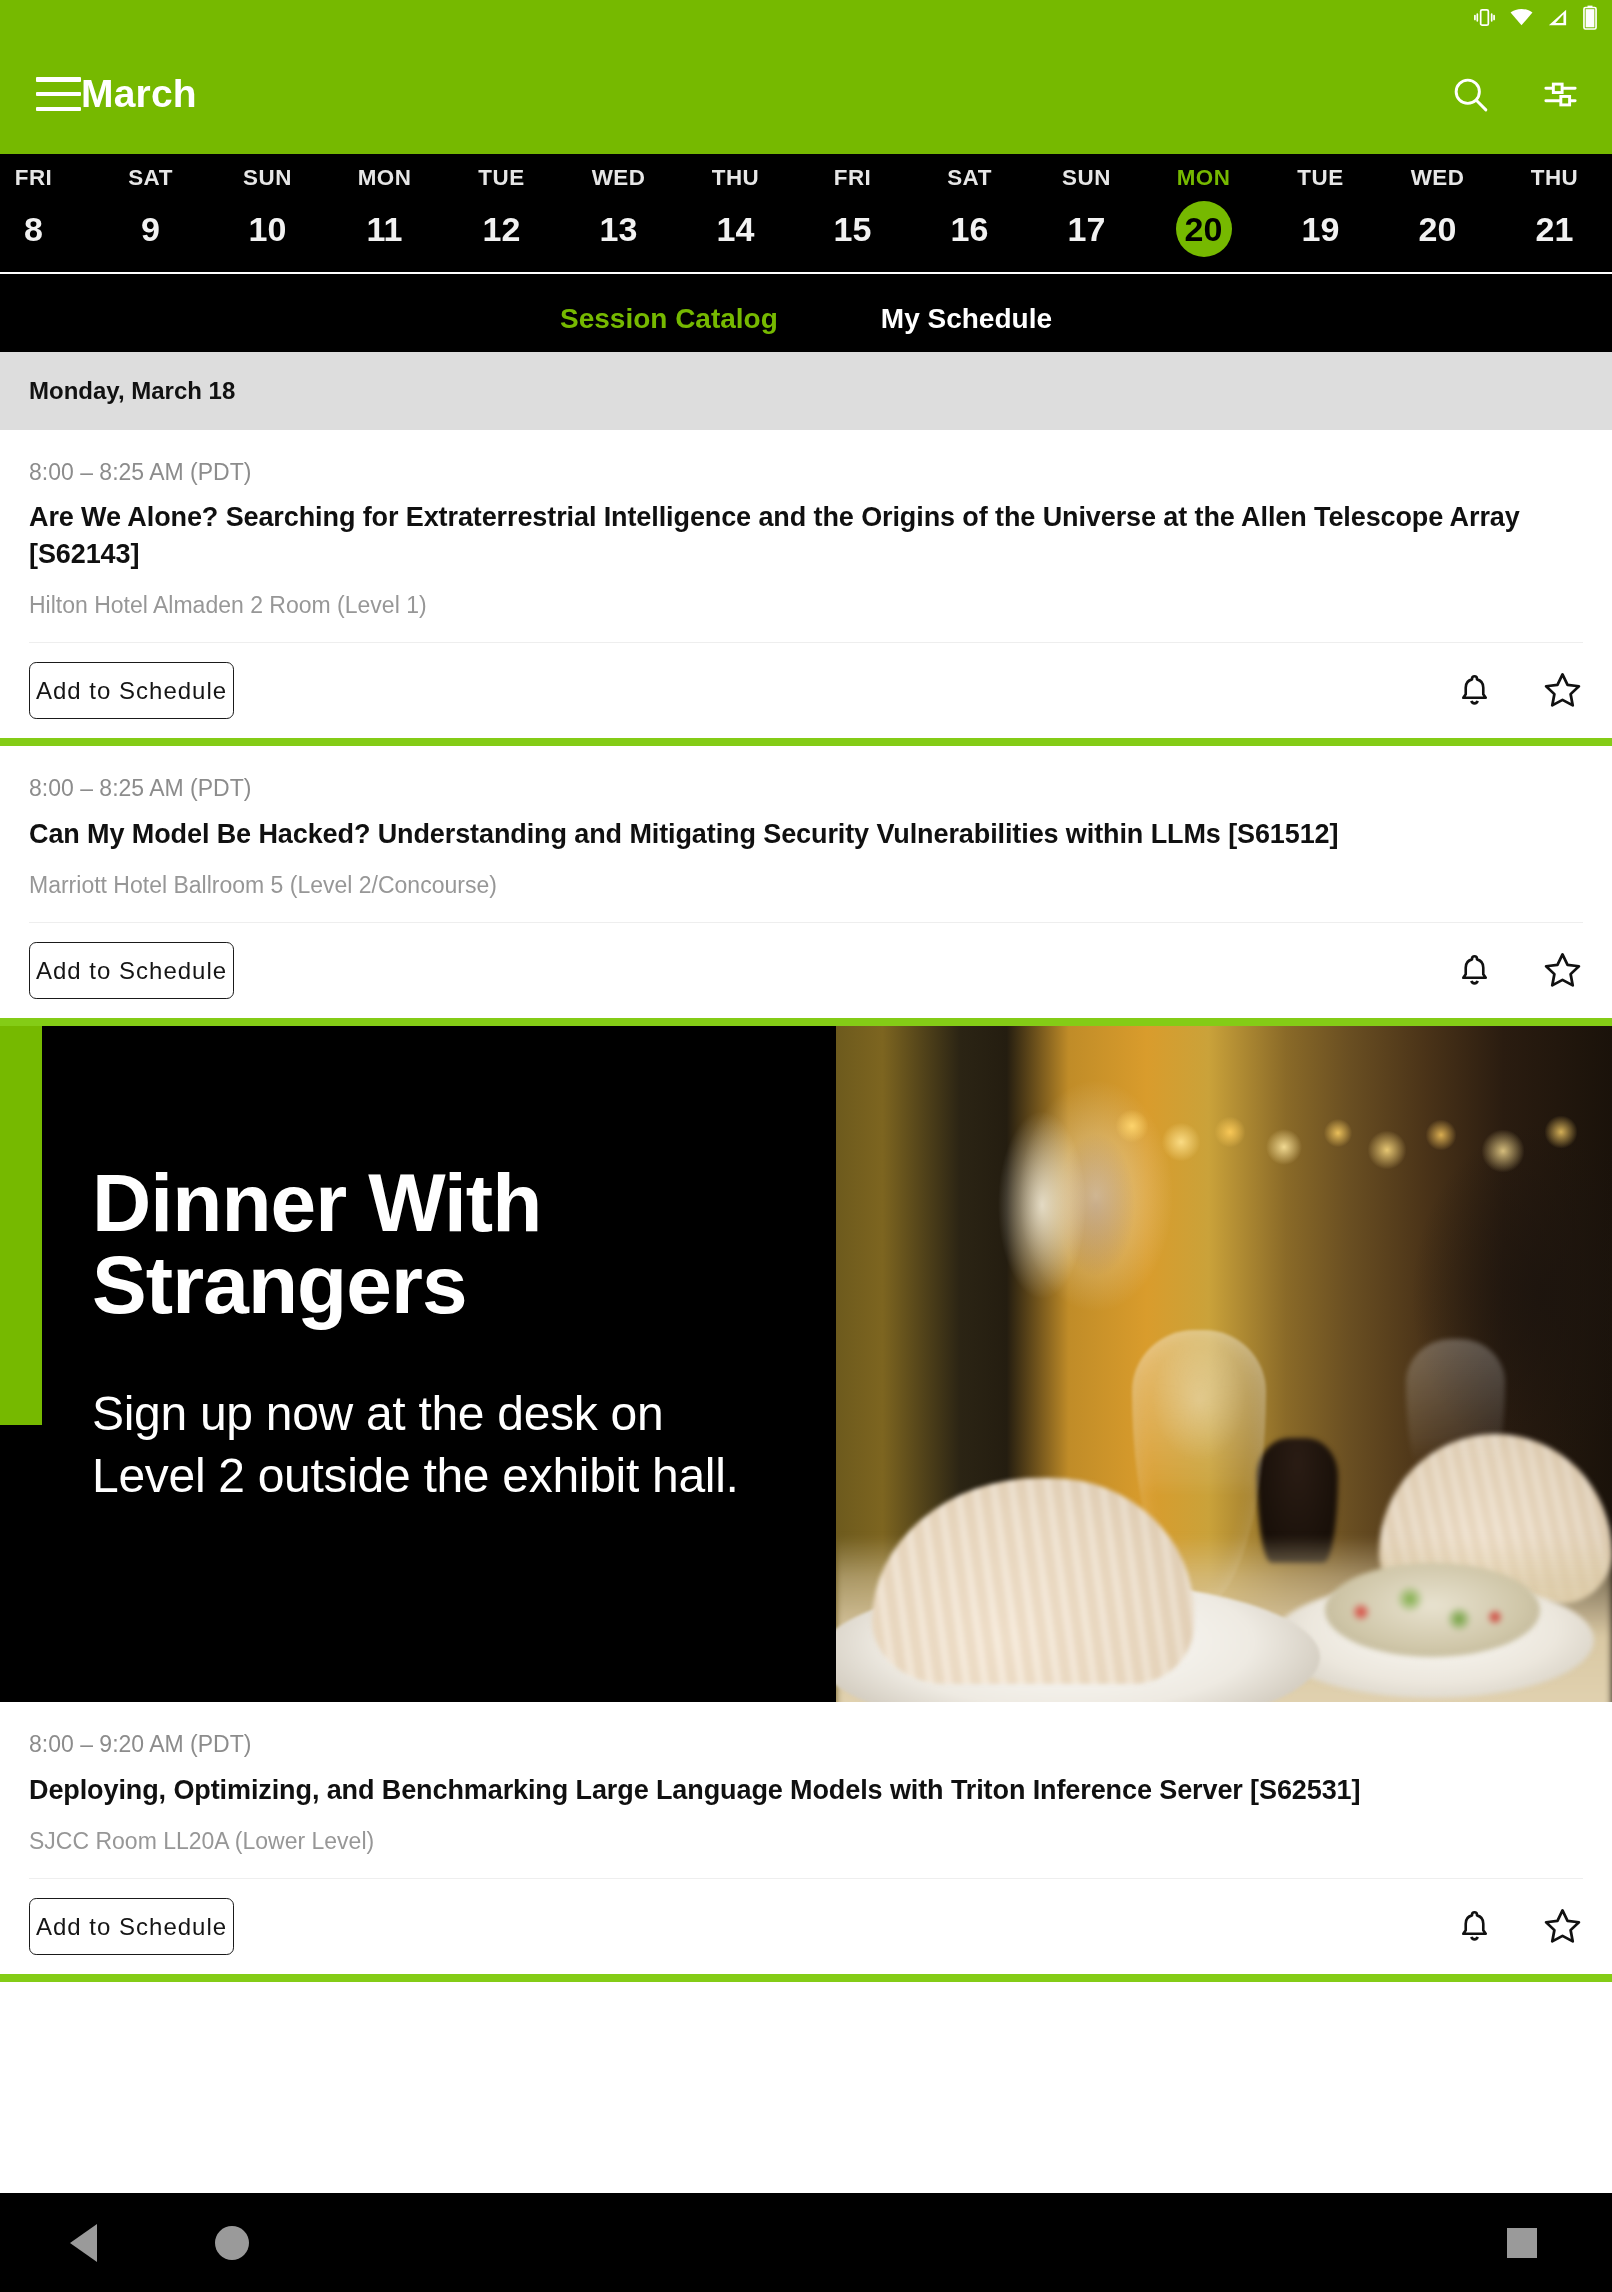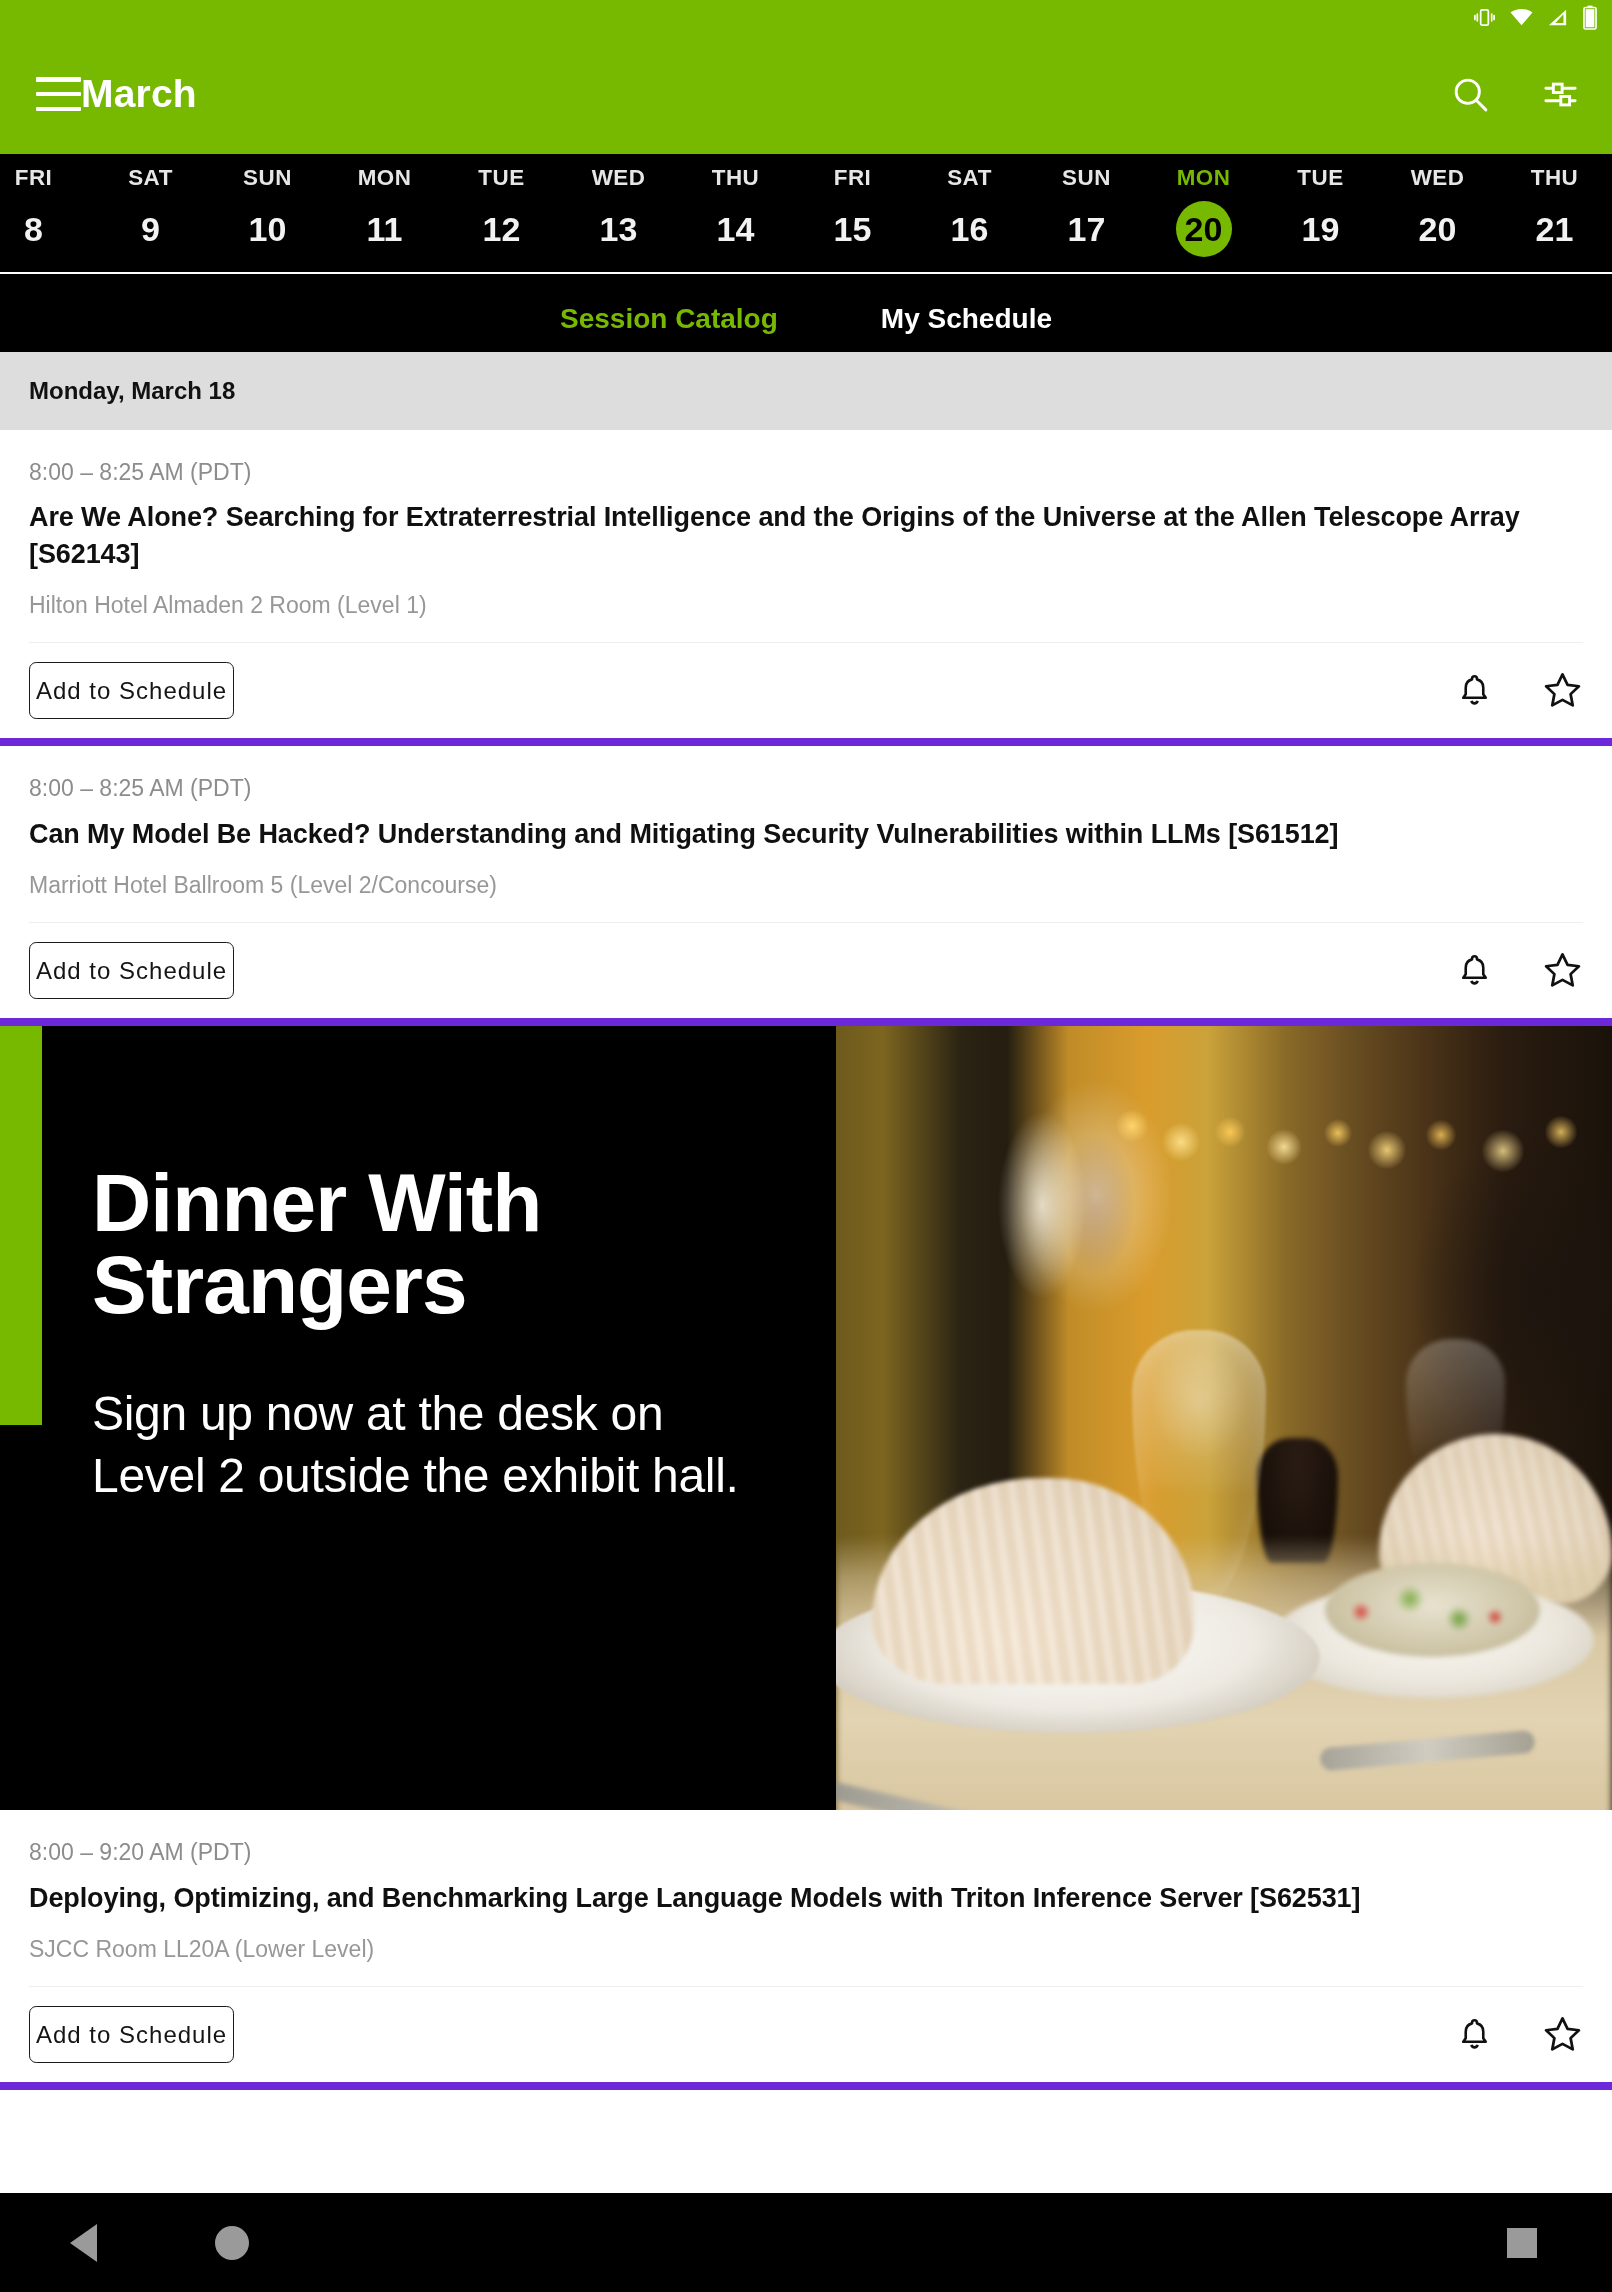--- a/index.html
+++ b/index.html
@@ -157,21 +157,21 @@
     align-items: center;
     padding-left: 29px;
     font-size: 24px;
     font-weight: bold;
     color: #111111;
   }
 
   
   .session-card {
     background: #ffffff;
-    border-bottom: 8px solid #6d28d9;
+    border-bottom: 8px solid #84cc16;
     padding: 0 29px;
   }
   .session-time {
     padding-top: 30px;
     font-size: 23px;
     color: #8c8c8c;
     line-height: 1.1;
   }
   .session-title {
     margin-top: 14px;
@@ -211,21 +211,21 @@
   .card-actions-right {
     margin-left: auto;
     display: flex;
     align-items: center;
     gap: 48px;
   }
 
   
   .promo-banner {
     position: relative;
-    height: 784px;
+    height: 676px;
     background: #000000;
     overflow: hidden;
     cursor: pointer;
   }
   .promo-stripe {
     position: absolute;
     top: 0; left: 0;
     width: 42px; height: 399px;
     background: #76b900;
   }

